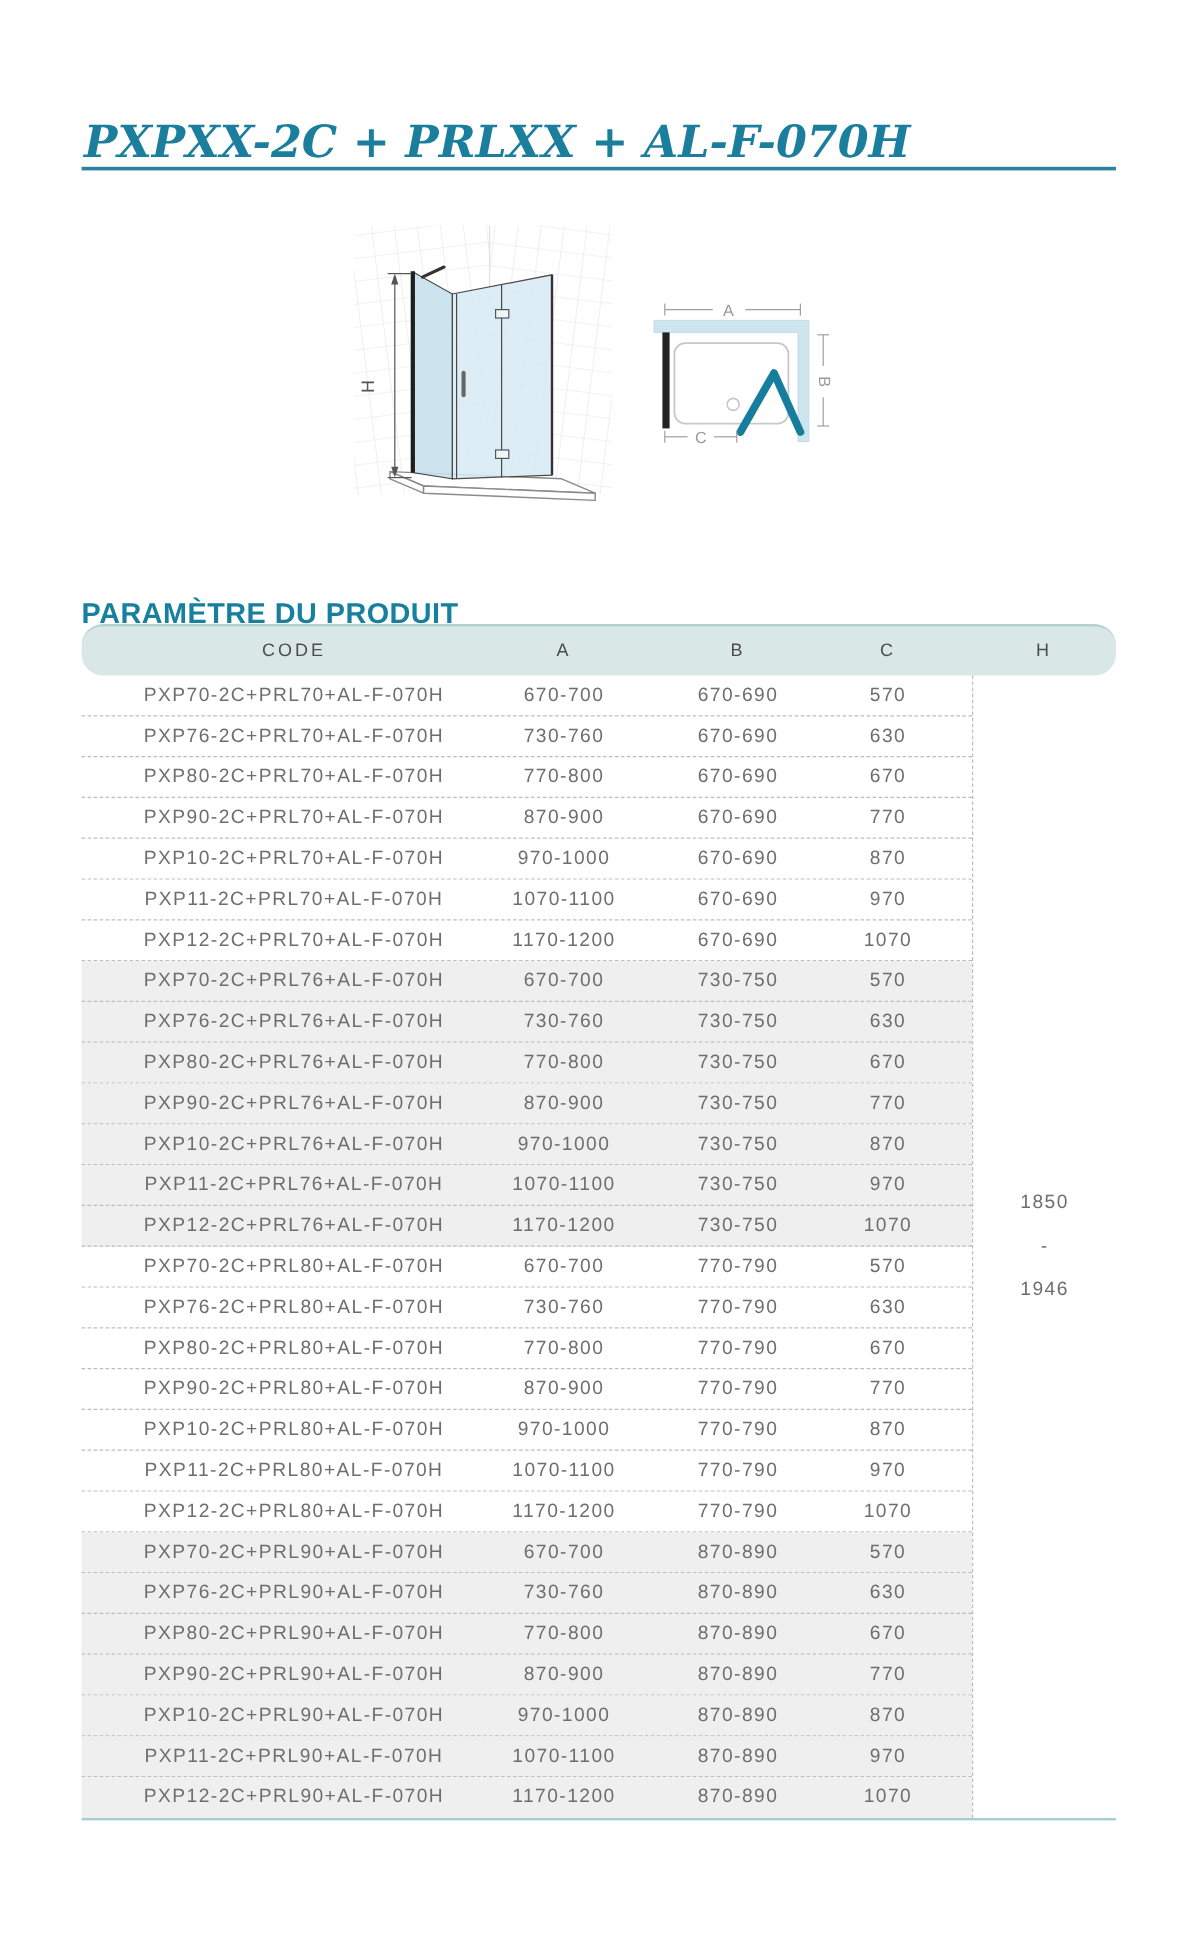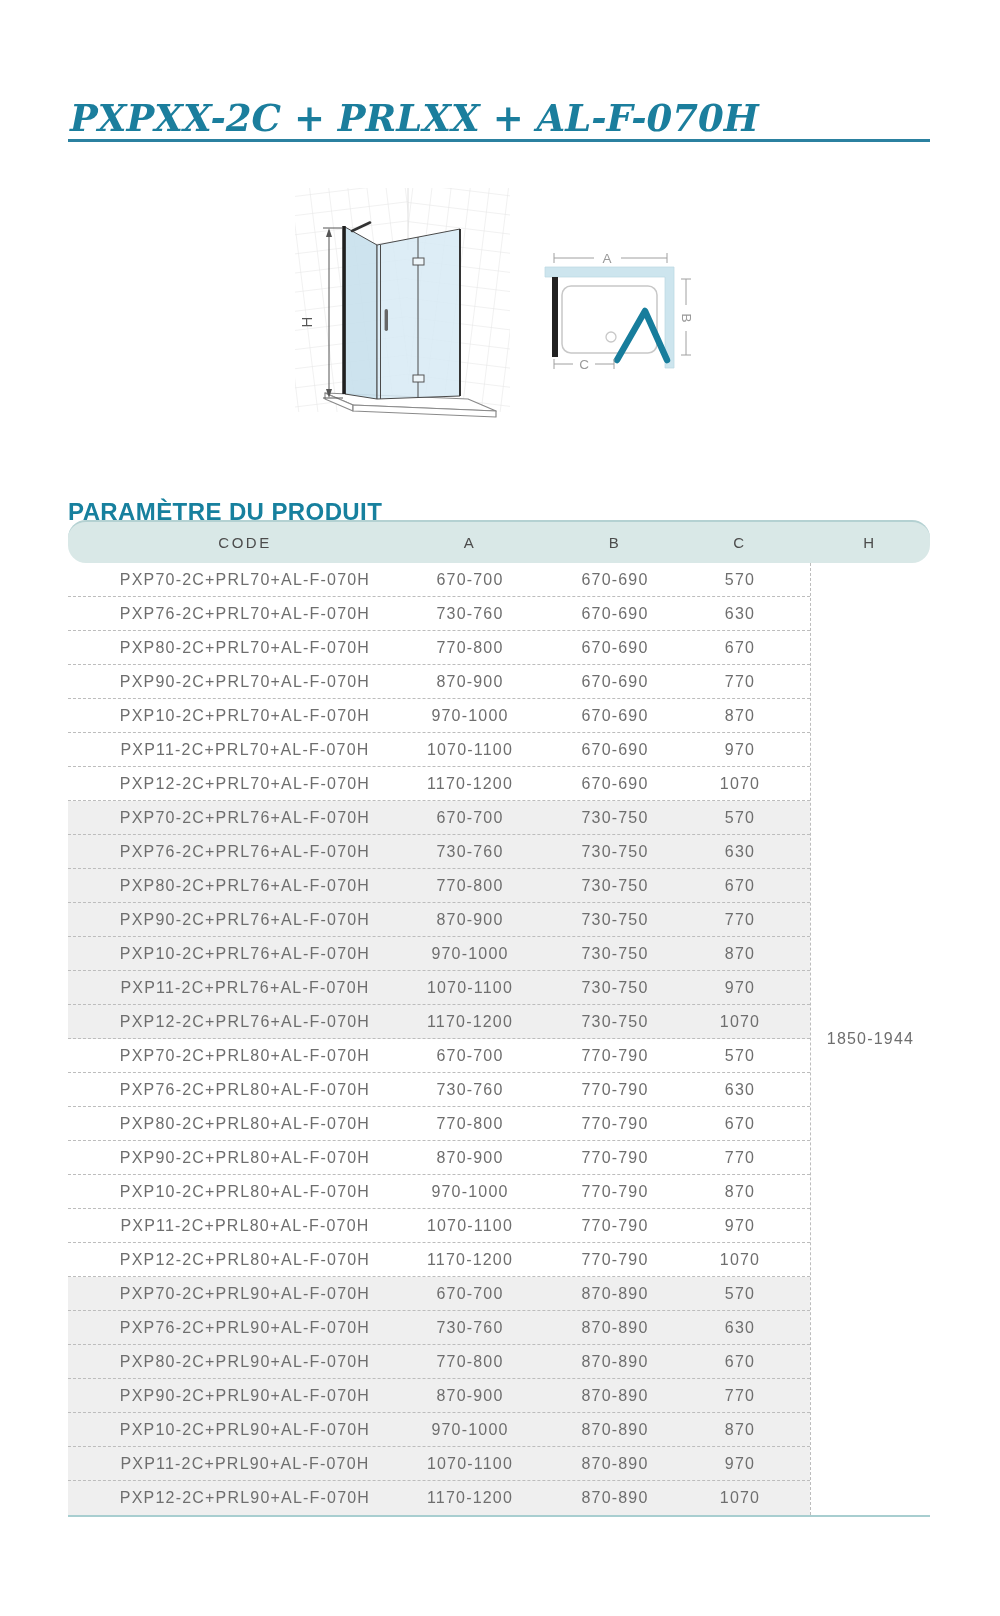--- a/index.html
+++ b/index.html
@@ -25,21 +25,21 @@
   .thead .cell{text-align:center;}
   .c-code{width:354px;} .c-a{width:96px;} .c-b{width:194px;} .c-c{width:56px;}
   .c-fill{width:42px;} .c-h{width:120px;}
   .tbody{display:flex;border-bottom:2.5px solid var(--tbl-bottom);}
   .rows{width:742px;}
   .row{display:flex;height:34px;align-items:center;color:var(--txt);font-size:16px;
        letter-spacing:1.2px;}
   .row:not(:last-child){border-bottom:1px dashed var(--dash);}
   .row.shaded{background:var(--row-shaded);}
   .row .cell{text-align:center;white-space:nowrap;}
-  .hcol{width:120px;border-left:1.5px dashed var(--dash);display:flex;flex-direction:row;
+  .hcol{width:120px;border-left:1.5px dashed var(--dash);display:flex;flex-direction:column;
         justify-content:center;align-items:center;color:var(--txt);font-size:16px;
         letter-spacing:1.2px;margin-top:0;}
   .hcol div{line-height:36px;text-align:center;}
 </style>
 </head>
 <body>
 
 <div class="page">
 
   <h1 class="title">PXPXX-2C + PRLXX + AL-F-070H</h1>
@@ -335,18 +335,18 @@
             <div class="cell c-code">PXP12-2C+PRL90+AL-F-070H</div>
             <div class="cell c-a">1170-1200</div>
             <div class="cell c-b">870-890</div>
             <div class="cell c-c">1070</div>
             <div class="cell c-fill"></div>
           </div>
         </div>
       <div class="hcol">
         <div>1850</div>
         <div>-</div>
-        <div>1944</div>
+        <div>1946</div>
       </div>
     </div>
   </div>
 
 </div>
 
 </body></html>

